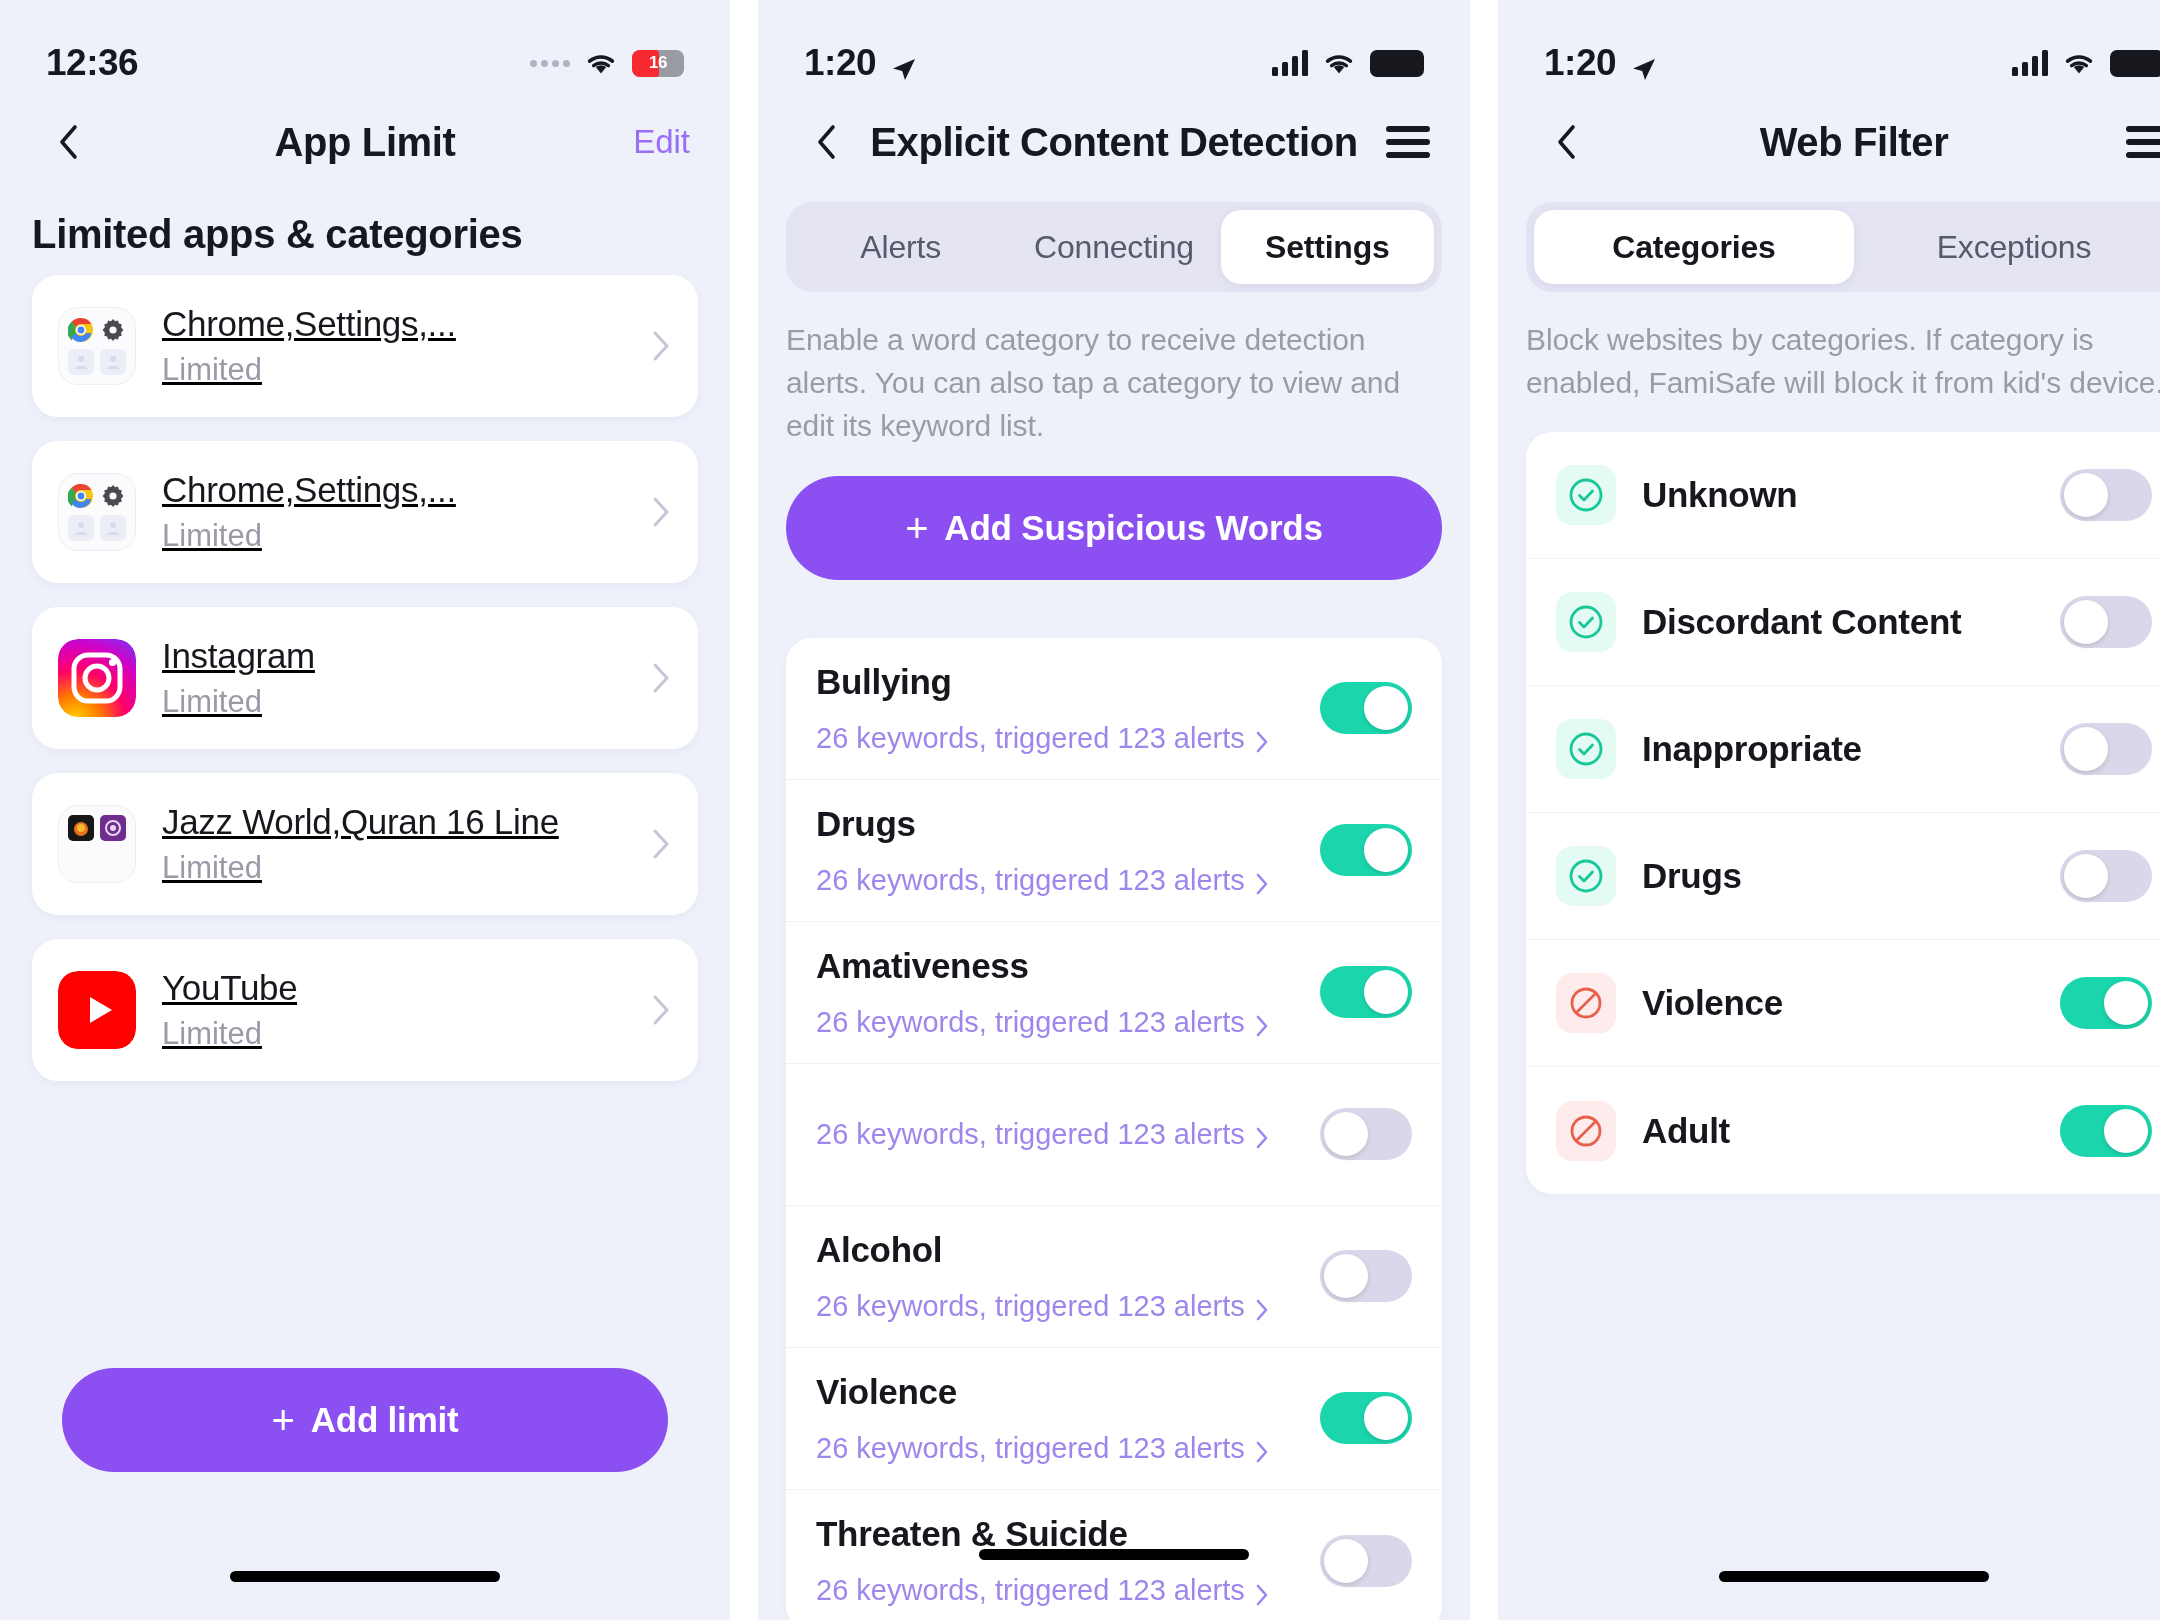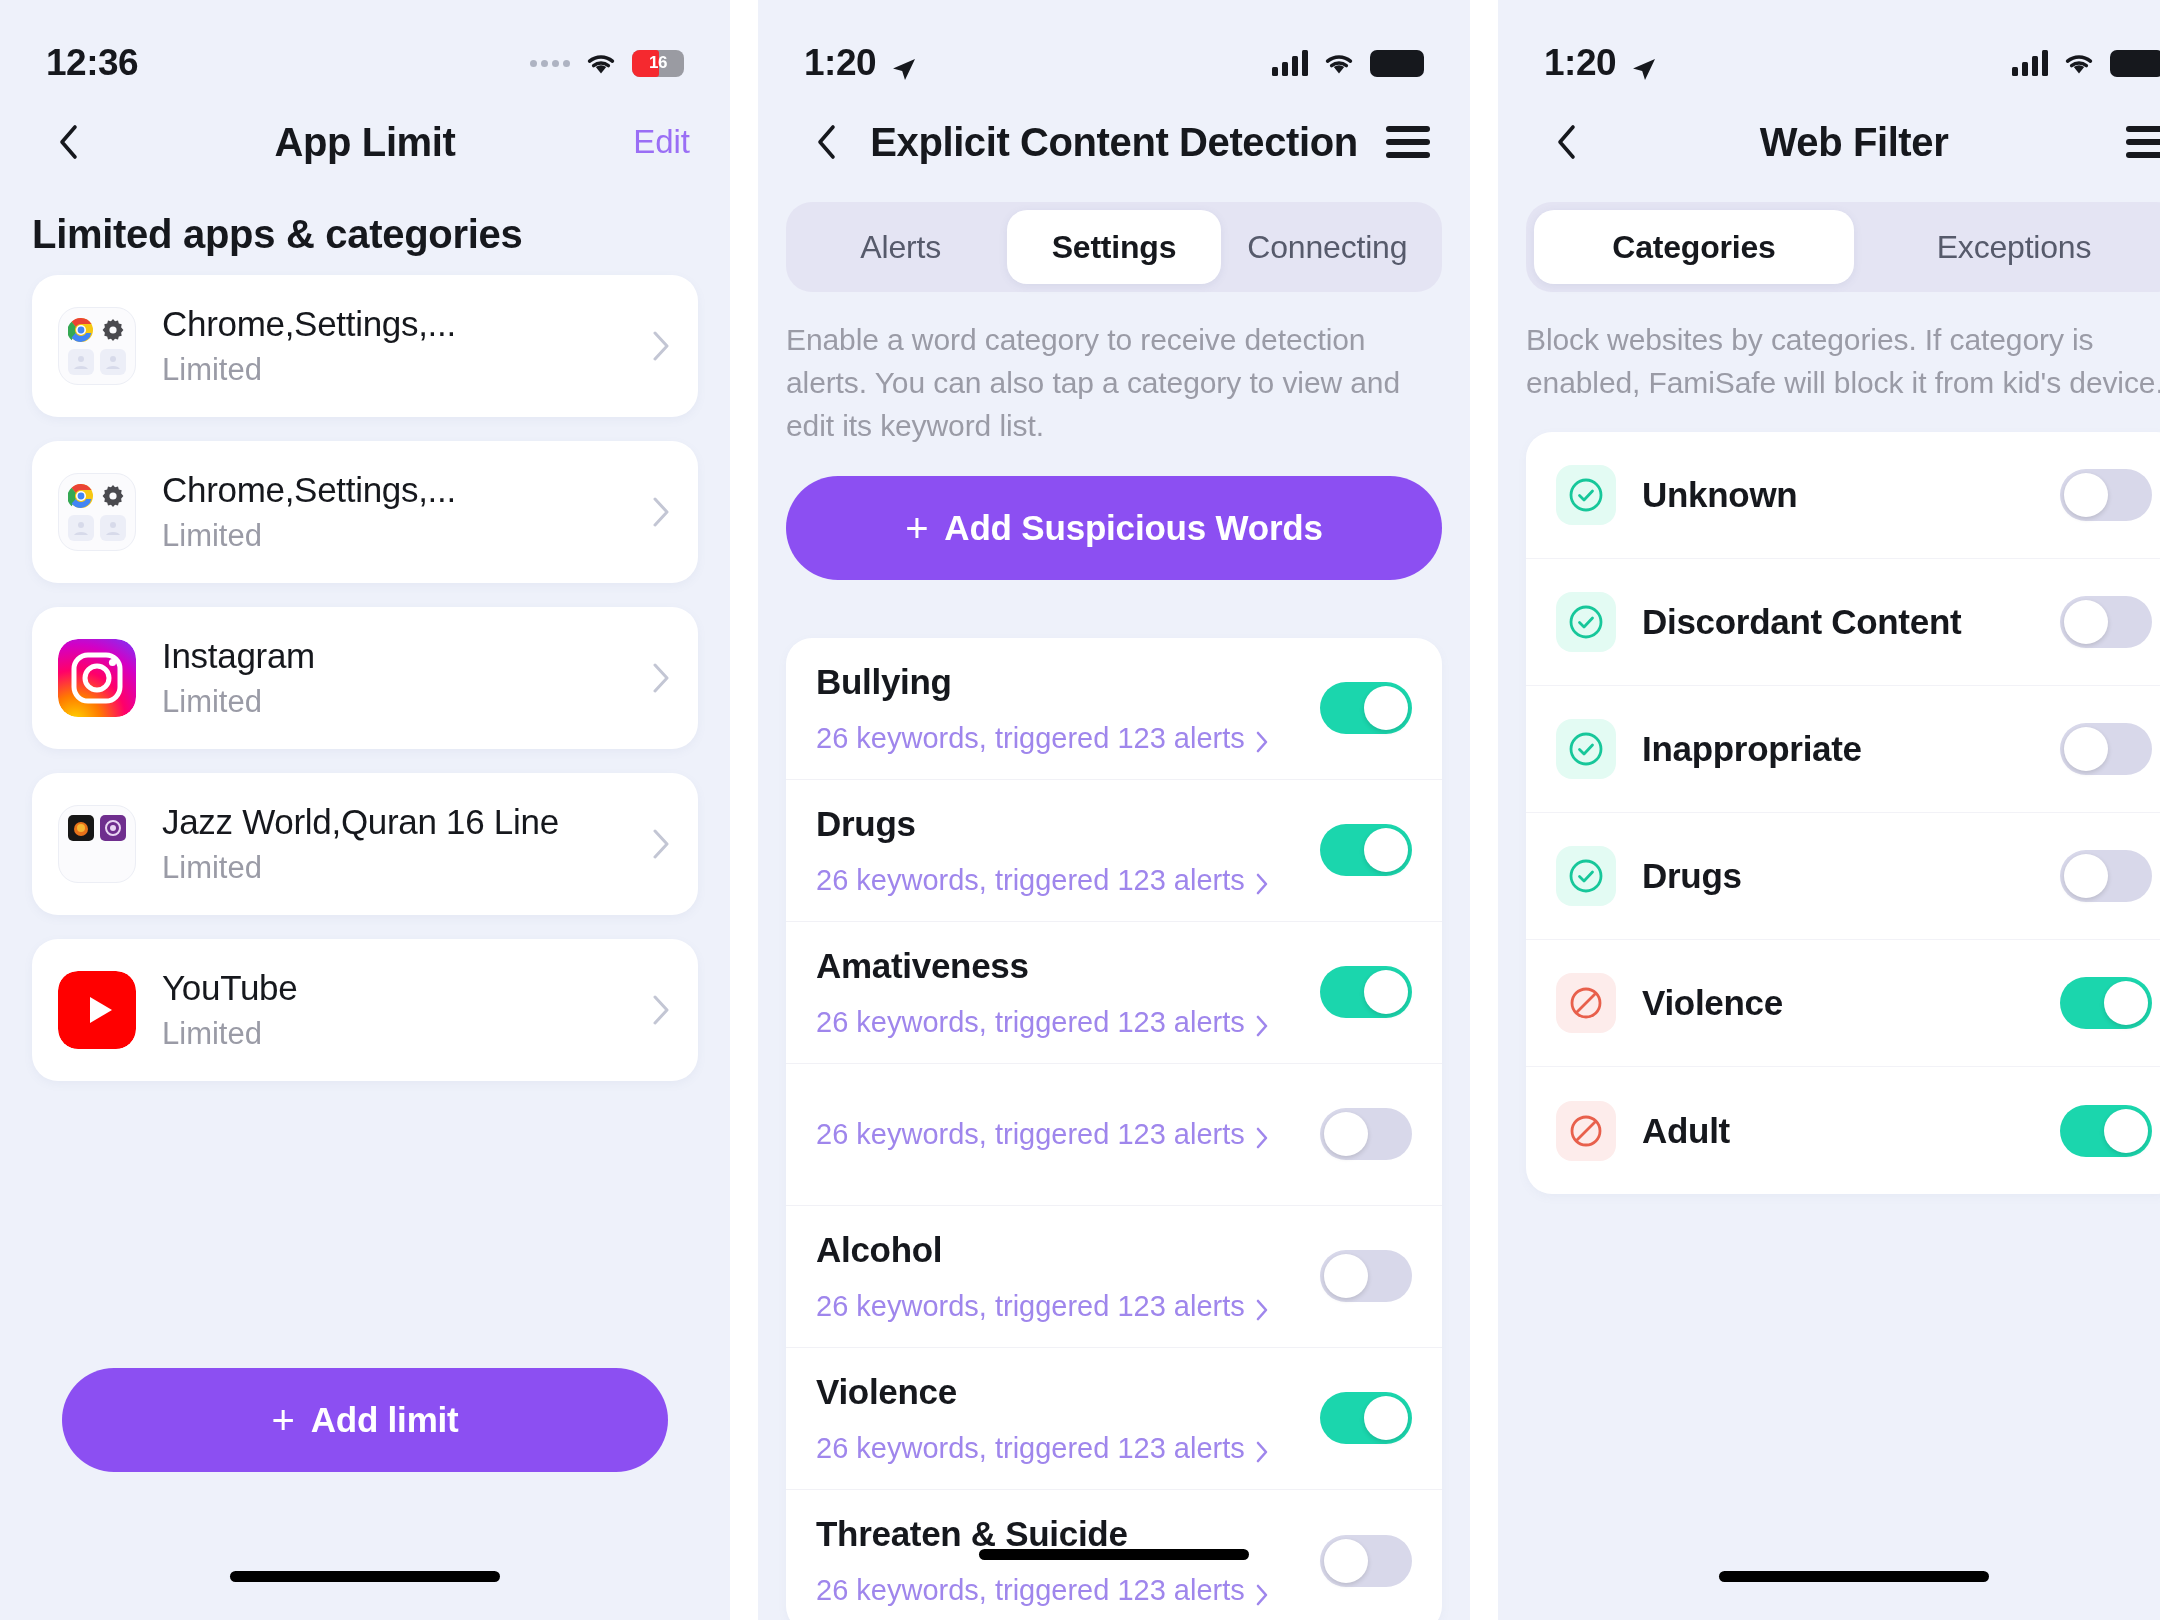--- a/index.html
+++ b/index.html
@@ -101,20 +101,21 @@
   .app-list { padding: 0 32px; }
   .app-card {
     background: #ffffff;
     border-radius: 26px;
     height: 142px;
     display: flex; align-items: center;
     padding: 0 28px 0 26px;
     margin-bottom: 24px;
     box-shadow: 0 3px 10px rgba(120,130,170,0.07);
     cursor: pointer;
+    text-decoration: underline;
   }
   .app-icon {
     width: 78px; height: 78px; border-radius: 20px;
     flex: 0 0 auto; margin-right: 26px;
     display: block; position: relative; overflow: hidden;
   }
   .grid-icon {
     background: #fbfbfd; border: 1px solid #eceef5;
     display: grid; grid-template-columns: 1fr 1fr; grid-template-rows: 1fr 1fr;
     padding: 8px; gap: 4px;
@@ -482,22 +483,22 @@
         <span class="hamburger">
             <i></i>
             <i></i>
             <i></i>
           </span>
       </div>
     </div>
 
     <div class="seg">
       <div class="seg-item">Alerts</div>
+      <div class="seg-item">Connecting</div>
       <div class="seg-item active">Settings</div>
-      <div class="seg-item">Connecting</div>
     </div>
 
     <div class="desc">Enable a word category to receive detection alerts. You can also tap a category to view and edit its keyword list.</div>
 
     <div class="addwords-wrap">
       <button class="primary-btn">
         <span class="plus-g">+</span>
         <span>Add Suspicious Words</span>
       </button>
     </div>

